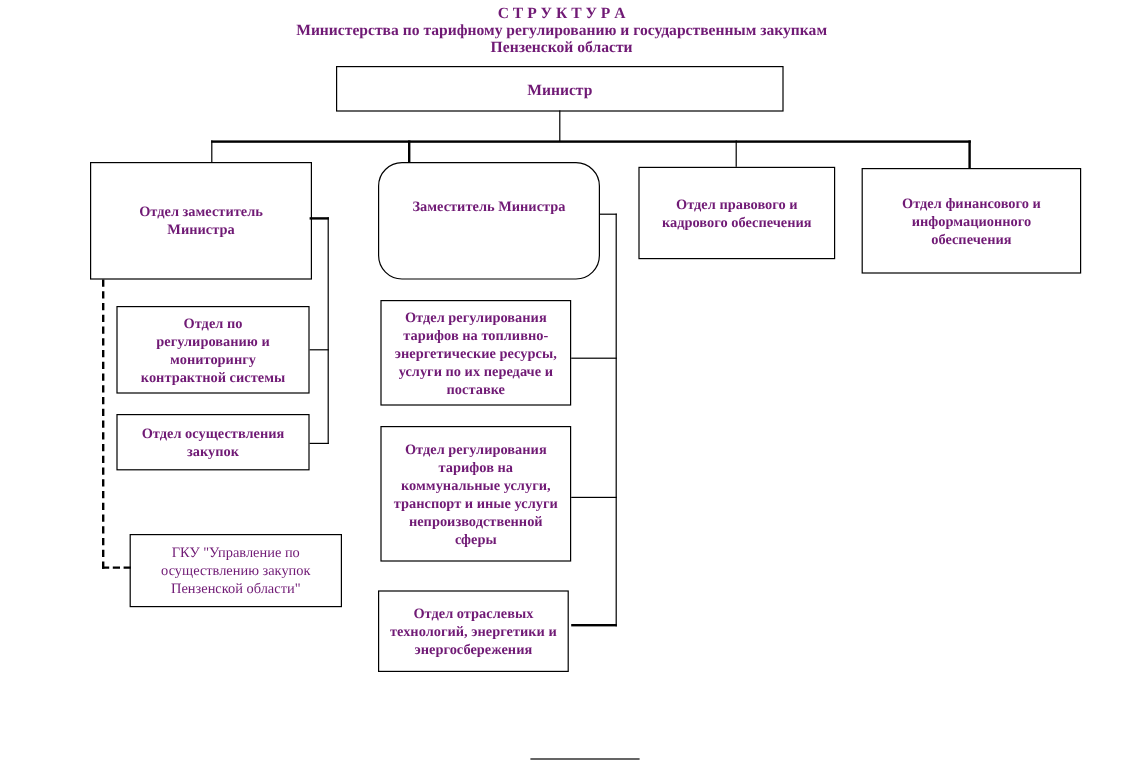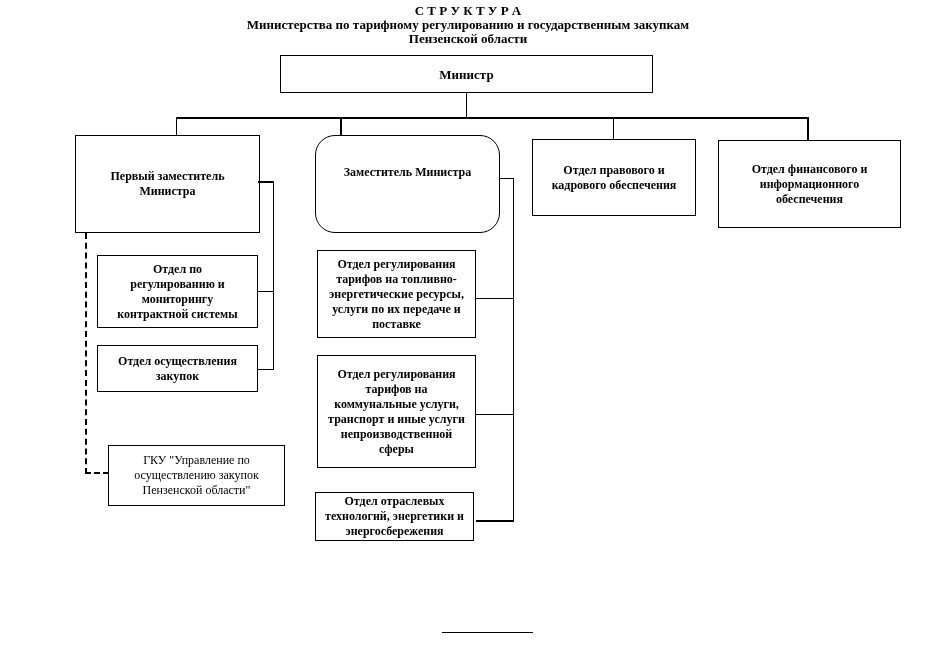--- a/index.html
+++ b/index.html
@@ -1,21 +1,21 @@
 <!DOCTYPE html>
 <html><head>
 <meta charset="utf-8">
 <style>
   html,body{margin:0;padding:0;background:#ffffff;}
   #page{
     position:relative;
     width:936px;height:645px;
     background:#ffffff;
     font-family:"Liberation Serif", serif;
-    color:#000000;
+    color:#701a75;
     overflow:hidden;
   }
   .title-wrap{position:absolute;left:0;top:4px;width:936px;text-align:center;font-weight:bold;font-size:13px;line-height:14px;}
   .node{
     position:absolute;
     box-sizing:border-box;
     border:1.5px solid #000000;
     background:#ffffff;
     display:flex;align-items:center;justify-content:center;
     text-align:center;
@@ -35,21 +35,21 @@
     <div>С Т Р У К Т У Р А</div>
     <div>Министерства по тарифному регулированию и государственным закупкам</div>
     <div>Пензенской области</div>
   </div>
 
   <div class="node" style="left:280px;top:55px;width:373px;height:38px;font-size:13px;">
     <span>Министр</span>
   </div>
 
   <div class="node" style="left:75px;top:135px;width:185px;height:98px;padding:0 28px;">
-    <span>Первый заместитель Министра</span>
+    <span>Отдел заместитель Министра</span>
   </div>
 
   <div class="node" style="left:315px;top:135px;width:185px;height:98px;padding:0 10px 24px 10px;border-radius:20px;">
     <span>Заместитель Министра</span>
   </div>
 
   <div class="node" style="left:532px;top:139px;width:164px;height:77px;padding:0 4px;">
     <span>Отдел правового и кадрового обеспечения</span>
   </div>
 
@@ -70,21 +70,21 @@
   </div>
 
   <div class="node" style="left:317px;top:250px;width:159px;height:88px;padding:1px 2px;">
     <span>Отдел регулирования тарифов на топливно-энергетические ресурсы, услуги по их передаче и поставке</span>
   </div>
 
   <div class="node" style="left:317px;top:355px;width:159px;height:113px;padding:0 6px;">
     <span>Отдел регулирования тарифов на коммунальные услуги, транспорт и иные услуги непроизводственной сферы</span>
   </div>
 
-  <div class="node" style="left:315px;top:492px;width:159px;height:49px;padding:0 3px;">
+  <div class="node" style="left:315px;top:492px;width:159px;height:68px;padding:0 3px;">
     <span>Отдел отраслевых технологий, энергетики и энергосбережения</span>
   </div>
 
   <div class="ln" style="left:465.5px;top:92px;width:1.5px;height:26px;"></div>
   <div class="ln" style="left:175.5px;top:117px;width:633px;height:1.5px;"></div>
   <div class="ln" style="left:175.5px;top:117px;width:1.5px;height:18px;"></div>
   <div class="ln" style="left:340px;top:117px;width:1.5px;height:18px;"></div>
   <div class="ln" style="left:612.5px;top:117px;width:1.5px;height:22px;"></div>
   <div class="ln" style="left:807px;top:117px;width:1.5px;height:23px;"></div>
 

